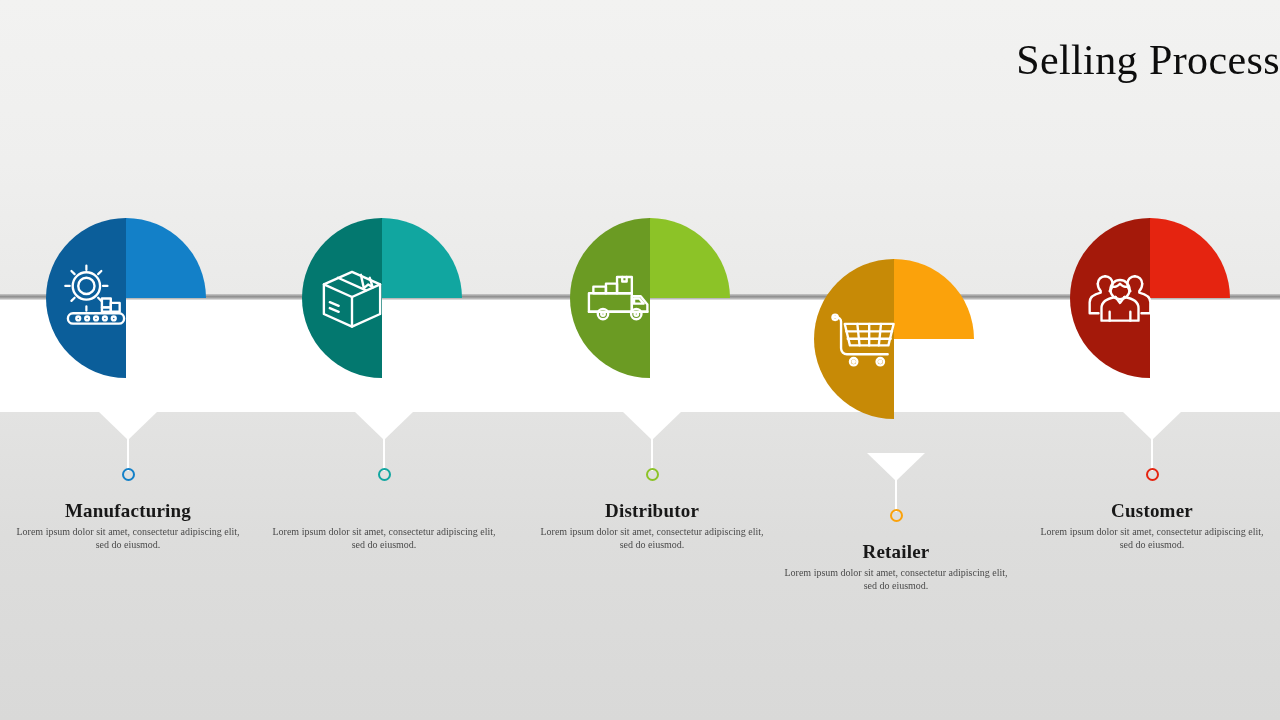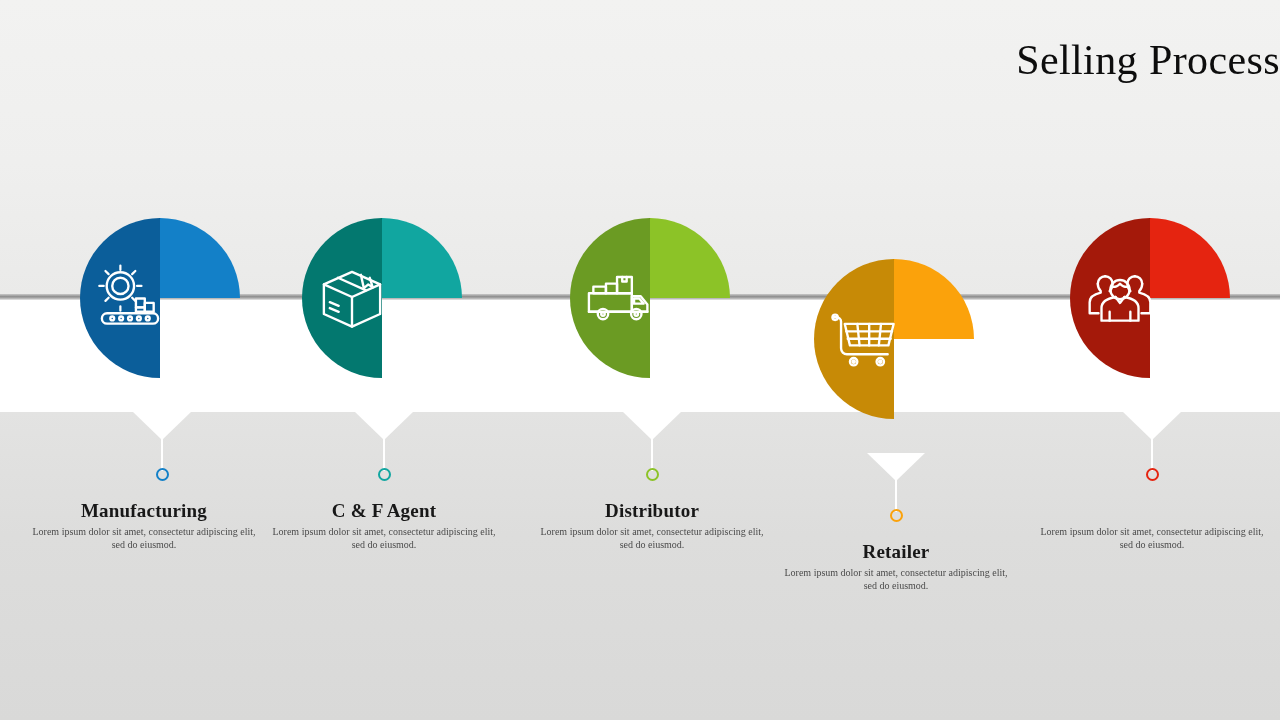--- a/index.html
+++ b/index.html
@@ -171,21 +171,21 @@
 <div id="slide">
 
   <div class="band-top"></div>
   <div class="band-rule"></div>
   <div class="band-white"></div>
   <div class="band-bottom"></div>
 
   <div class="title">Selling Process</div>
 
   <div id="steps-root">
-      <div class="step" style="left: 16px; padding-left: 36px;">
+      <div class="step" style="left: 0px;">
     <div class="shape-wrap">
       <div class="quad quad-tl" style="background: rgb(11, 94, 154);"></div>
       <div class="quad quad-bl" style="background: rgb(11, 94, 154);"></div>
       <div class="quad quad-tr" style="background: rgb(19, 128, 200);"></div>
       <div class="icon-holder">
     <svg viewBox="0 0 100 100" fill="none" stroke="#ffffff" stroke-width="3.2" stroke-linecap="round" stroke-linejoin="round">
       <circle cx="37" cy="35" r="11"></circle>
       <circle cx="37" cy="35" r="18.5"></circle>
       <g stroke-width="3">
         <path d="M37 13.5v-6M37 62.5v6M14.5 35h-6M59.5 35h6M21.1 19.1l-4.3-4.3M52.9 50.9l4.3 4.3M52.9 19.1l4.3-4.3M21.1 50.9l-4.3 4.3"></path>
@@ -221,21 +221,20 @@
       <path d="M31 24 L69 41"></path>
       <path d="M62 20 L66 38 L72 33 L78 37 L74 24"></path>
       <path d="M20 57 L32 62"></path>
       <path d="M20 65 L32 70"></path>
     </svg>
           </div>
     </div>
     <div class="notch"></div>
     <div class="stem"></div>
     <div class="dot" style="border-color: rgb(17, 166, 160);"></div>
-    <div class="label">C &amp; F Agent</div>
     <div class="desc">Lorem ipsum dolor sit amet, consectetur adipiscing elit, sed do eiusmod.</div>
   </div>
       <div class="step" style="left: 524px;">
     <div class="shape-wrap">
       <div class="quad quad-tl" style="background: rgb(107, 155, 35);"></div>
       <div class="quad quad-bl" style="background: rgb(107, 155, 35);"></div>
       <div class="quad quad-tr" style="background: rgb(140, 195, 39);"></div>
       <div class="icon-holder">
     <svg viewBox="0 0 100 100" fill="none" stroke="#ffffff" stroke-width="3.2" stroke-linecap="round" stroke-linejoin="round">
       <rect x="46" y="23" width="20" height="22"></rect>
@@ -303,17 +302,18 @@
       <path d="M39 36c4 1 9-1 11-4 2 3 7 5 11 4"></path>
       <path d="M44 50l6 8 6-8"></path>
       <path d="M44 50c-12 2-19 7-19 15v17h50V65c0-8-7-13-19-15"></path>
       <path d="M36 82V70M64 82V70"></path>
     </svg>
           </div>
     </div>
     <div class="notch"></div>
     <div class="stem"></div>
     <div class="dot" style="border-color: rgb(229, 36, 16);"></div>
+    <div class="label">Customer</div>
     <div class="desc">Lorem ipsum dolor sit amet, consectetur adipiscing elit, sed do eiusmod.</div>
   </div>
     </div>
 
 </div>
 
 </body></html>

